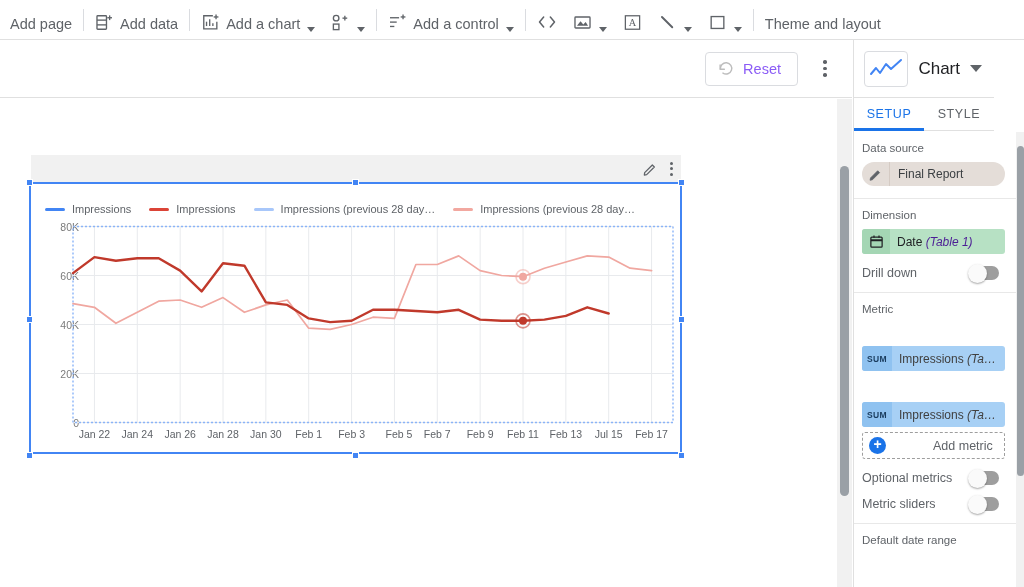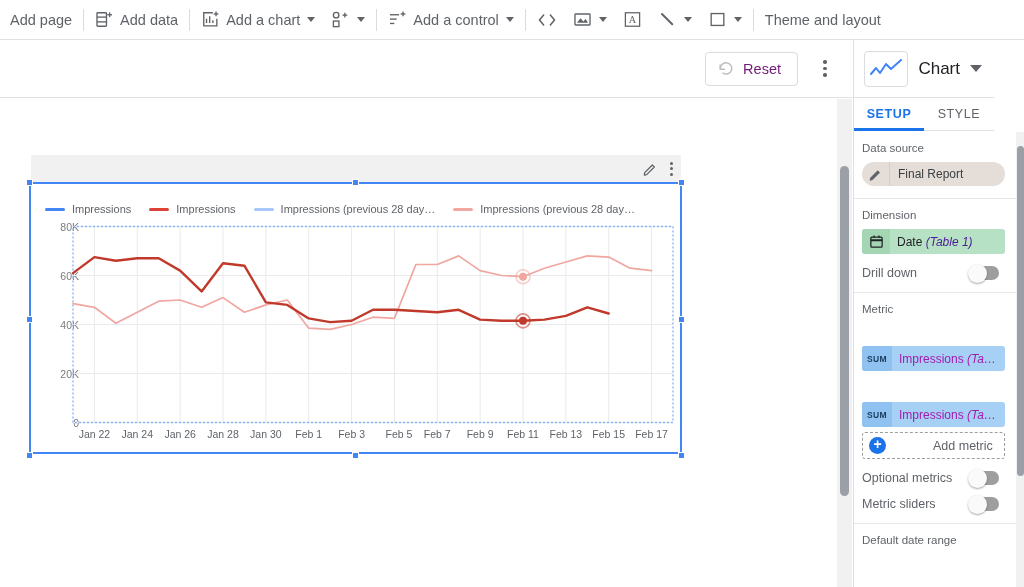--- a/index.html
+++ b/index.html
@@ -17,22 +17,22 @@
   .toolbar {
     position: absolute; top: 0; left: 0;
     width: 1024px; height: 40px;
     background: #ffffff;
     border-bottom: 1px solid #e0e0e0;
     display: flex; align-items: center;
     padding-left: 2px;
     white-space: nowrap;
   }
   .tb-item {
-    display: flex; align-items: center; height: 40px;
-    padding: 16px 8px; cursor: default;
+    display: flex; align-items: flex-end; height: 40px;
+    padding: 8px 8px; cursor: default;
     color: #5f6368; font-size: 14.5px;
   }
   .tb-item .lbl { margin-left: 6px; color: #5f6368; font-size: 14.5px; }
   .tb-sep { width: 1px; height: 22px; background: #dadce0; margin: 0 3px; }
   .caret {
     width: 0; height: 0; margin-left: 7px;
     border-left: 4px solid transparent;
     border-right: 4px solid transparent;
     border-top: 5px solid #5f6368;
   }
@@ -45,21 +45,21 @@
     width: 852px; height: 58px;
     background: #ffffff;
     border-bottom: 1px solid #e0e0e0;
     display: flex; align-items: center; justify-content: flex-end;
     padding-right: 10px;
   }
   .reset-btn {
     display: flex; align-items: center; gap: 8px;
     height: 34px; padding: 0 16px 0 12px;
     border: 1px solid #dadce0; border-radius: 4px;
-    color: #701a75; font-size: 14.5px;
+    color: #8b5cf6; font-size: 14.5px;
     background: #fff;
   }
   .kebab {
     width: 34px; height: 34px; margin-left: 10px;
     display: flex; flex-direction: column; align-items: center; justify-content: center; gap: 3px;
   }
   .kebab i { width: 3.5px; height: 3.5px; border-radius: 50%; background: #5f6368; display:block; }
 
   
   .canvas {
@@ -163,21 +163,21 @@
     border-right: 6px solid transparent;
     border-top: 7px solid #5f6368;
     margin-right: 4px;
   }
   .tabs { display: flex; height: 33px; border-bottom: 1px solid #e0e0e0; }
   .tab {
     flex: 1; display: flex; align-items: center; justify-content: center;
     font-size: 12.5px; letter-spacing: .6px; color: #5f6368;
     position: relative;
   }
-  .tab.active { color: #1a73e8; font-weight: bold; }
+  .tab.active { color: #1a73e8; font-weight: normal; }
   .tab.active::after {
     content: ""; position: absolute; bottom: -1px; left: 0; right: 0;
     height: 3px; background: #1a73e8;
   }
 
   .rp-body {
     position: absolute; top: 92px; left: 0;
     width: 171px; height: 455px;
     overflow: hidden;
   }
@@ -201,21 +201,21 @@
   }
   .chip.dim .ctxt { padding-left: 7px; color: #202124; }
   .chip.dim .ctxt em { color: #4c1d95; font-style: italic; }
   .chip.met {
     background: #a7d0f5; border-radius: 3px; height: 25px; margin-bottom: 5px; margin-top: 31px;
   }
   .chip.met .cico {
     width: 30px; height: 25px; display:flex; align-items:center; justify-content:center;
     background: #8fc2f0; font-size: 8.5px; font-weight: bold; color: #1a3c5e; letter-spacing:.3px;
   }
-  .chip.met .ctxt { padding-left: 7px; color: #a21caf; font-size: 12px; }
+  .chip.met .ctxt { padding-left: 7px; color: #404040; font-size: 12px; }
   .chip.met .ctxt em { font-style: italic; }
 
   .toggle-row {
     display: flex; align-items: center; justify-content: space-between;
     margin-top: 12px; padding-right: 6px;
   }
   .toggle-row .trlabel { font-size: 12.5px; color: #5f6368; }
   .switch {
     width: 30px; height: 14px; background: #9e9e9e; border-radius: 7px;
     position: relative;
@@ -440,21 +440,21 @@
         <span style="left: 107.143px;">Jan 26</span>
         <span style="left: 150px;">Jan 28</span>
         <span style="left: 192.857px;">Jan 30</span>
         <span style="left: 235.714px;">Feb 1</span>
         <span style="left: 278.571px;">Feb 3</span>
         <span style="left: 326px;">Feb 5</span>
         <span style="left: 364.286px;">Feb 7</span>
         <span style="left: 407.143px;">Feb 9</span>
         <span style="left: 450px;">Feb 11</span>
         <span style="left: 492.857px;">Feb 13</span>
-        <span style="left: 535.714px;">Feb 15</span>
+        <span style="left: 535.714px;">Jul 15</span>
         <span style="left: 578.571px;">Feb 17</span>
       </div>
 
     <svg class="plotsvg" width="653" height="272">
       <g id="gridlines">
           <line x1="44" x2="644" y1="240.5" y2="240.5" stroke="#e8eaed" stroke-width="1"></line>
           <line x1="44" x2="644" y1="191.5" y2="191.5" stroke="#e8eaed" stroke-width="1"></line>
           <line x1="44" x2="644" y1="142.5" y2="142.5" stroke="#e8eaed" stroke-width="1"></line>
           <line x1="44" x2="644" y1="93.5" y2="93.5" stroke="#e8eaed" stroke-width="1"></line>
           <line x1="44" x2="644" y1="44.5" y2="44.5" stroke="#e8eaed" stroke-width="1"></line>

